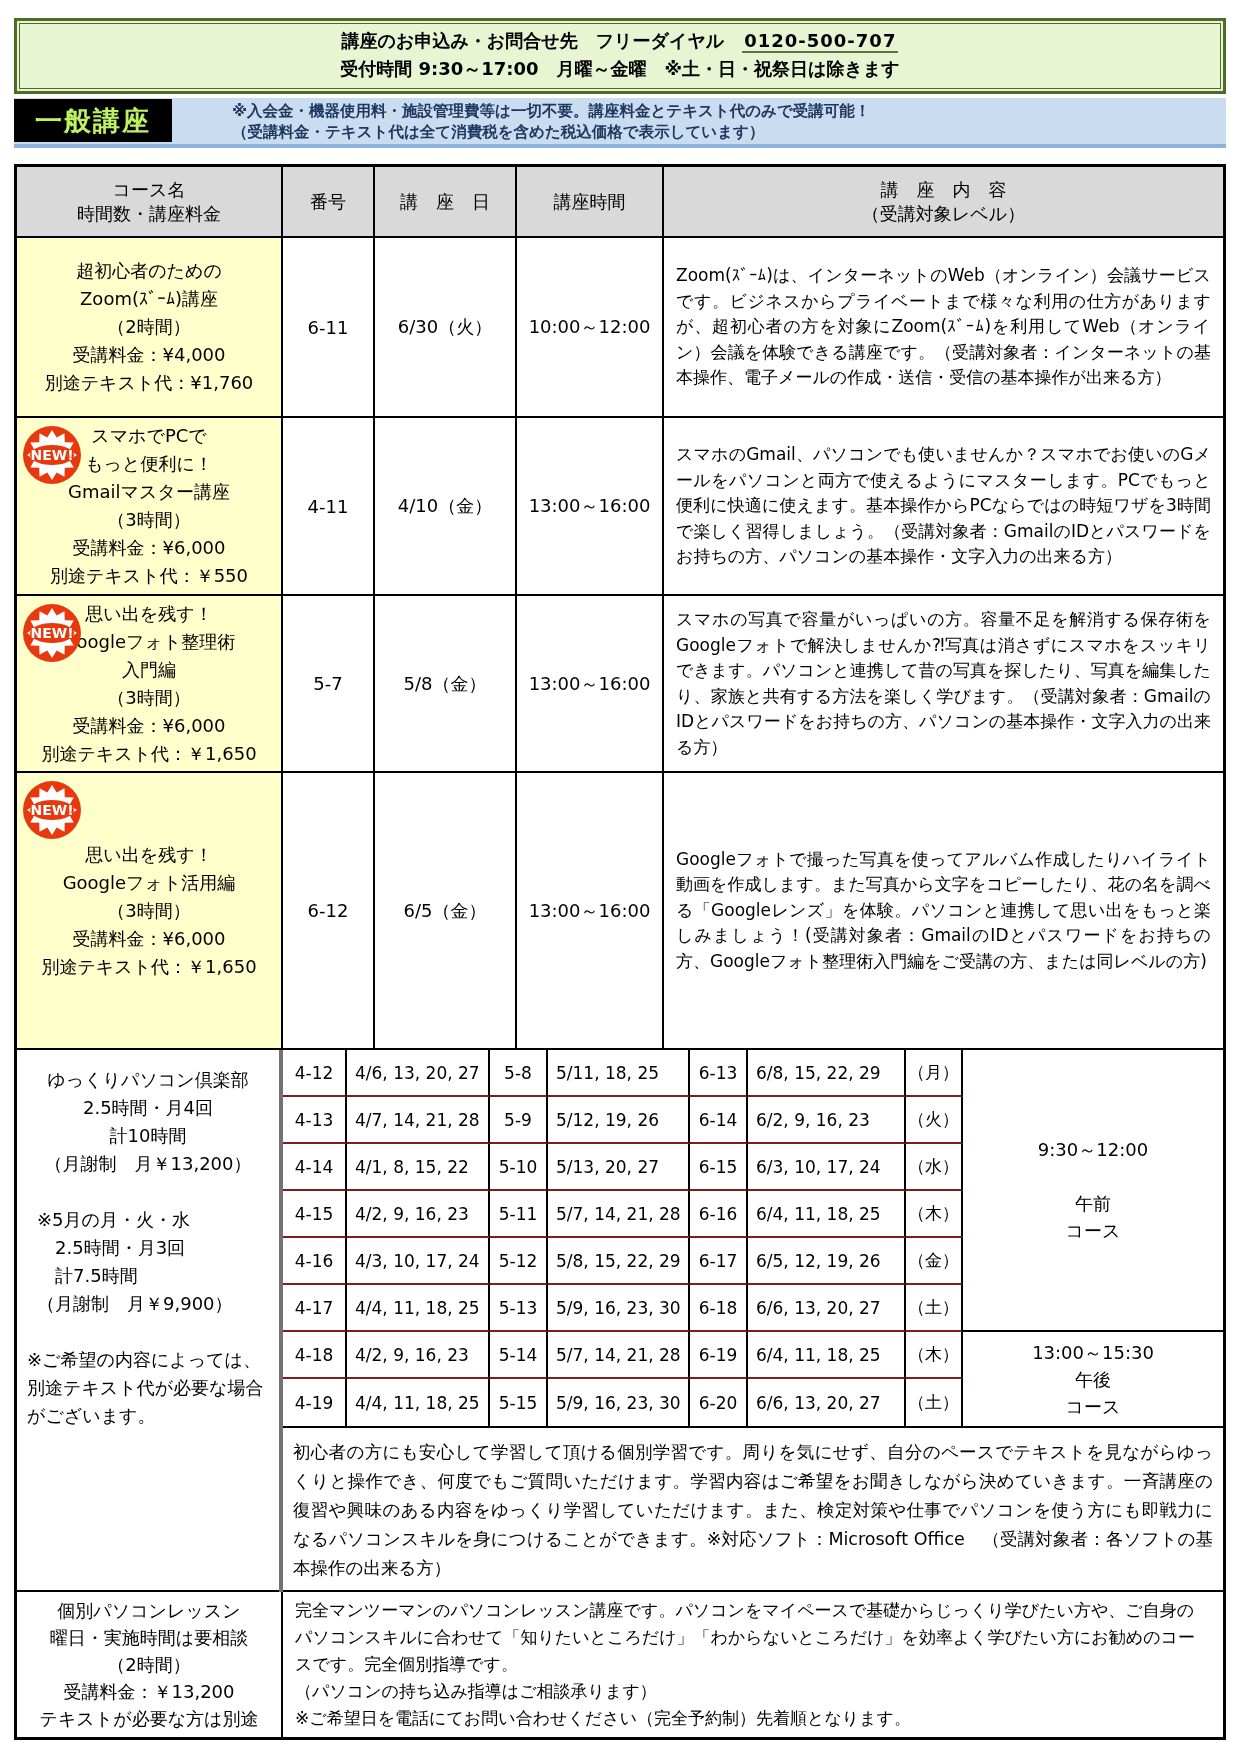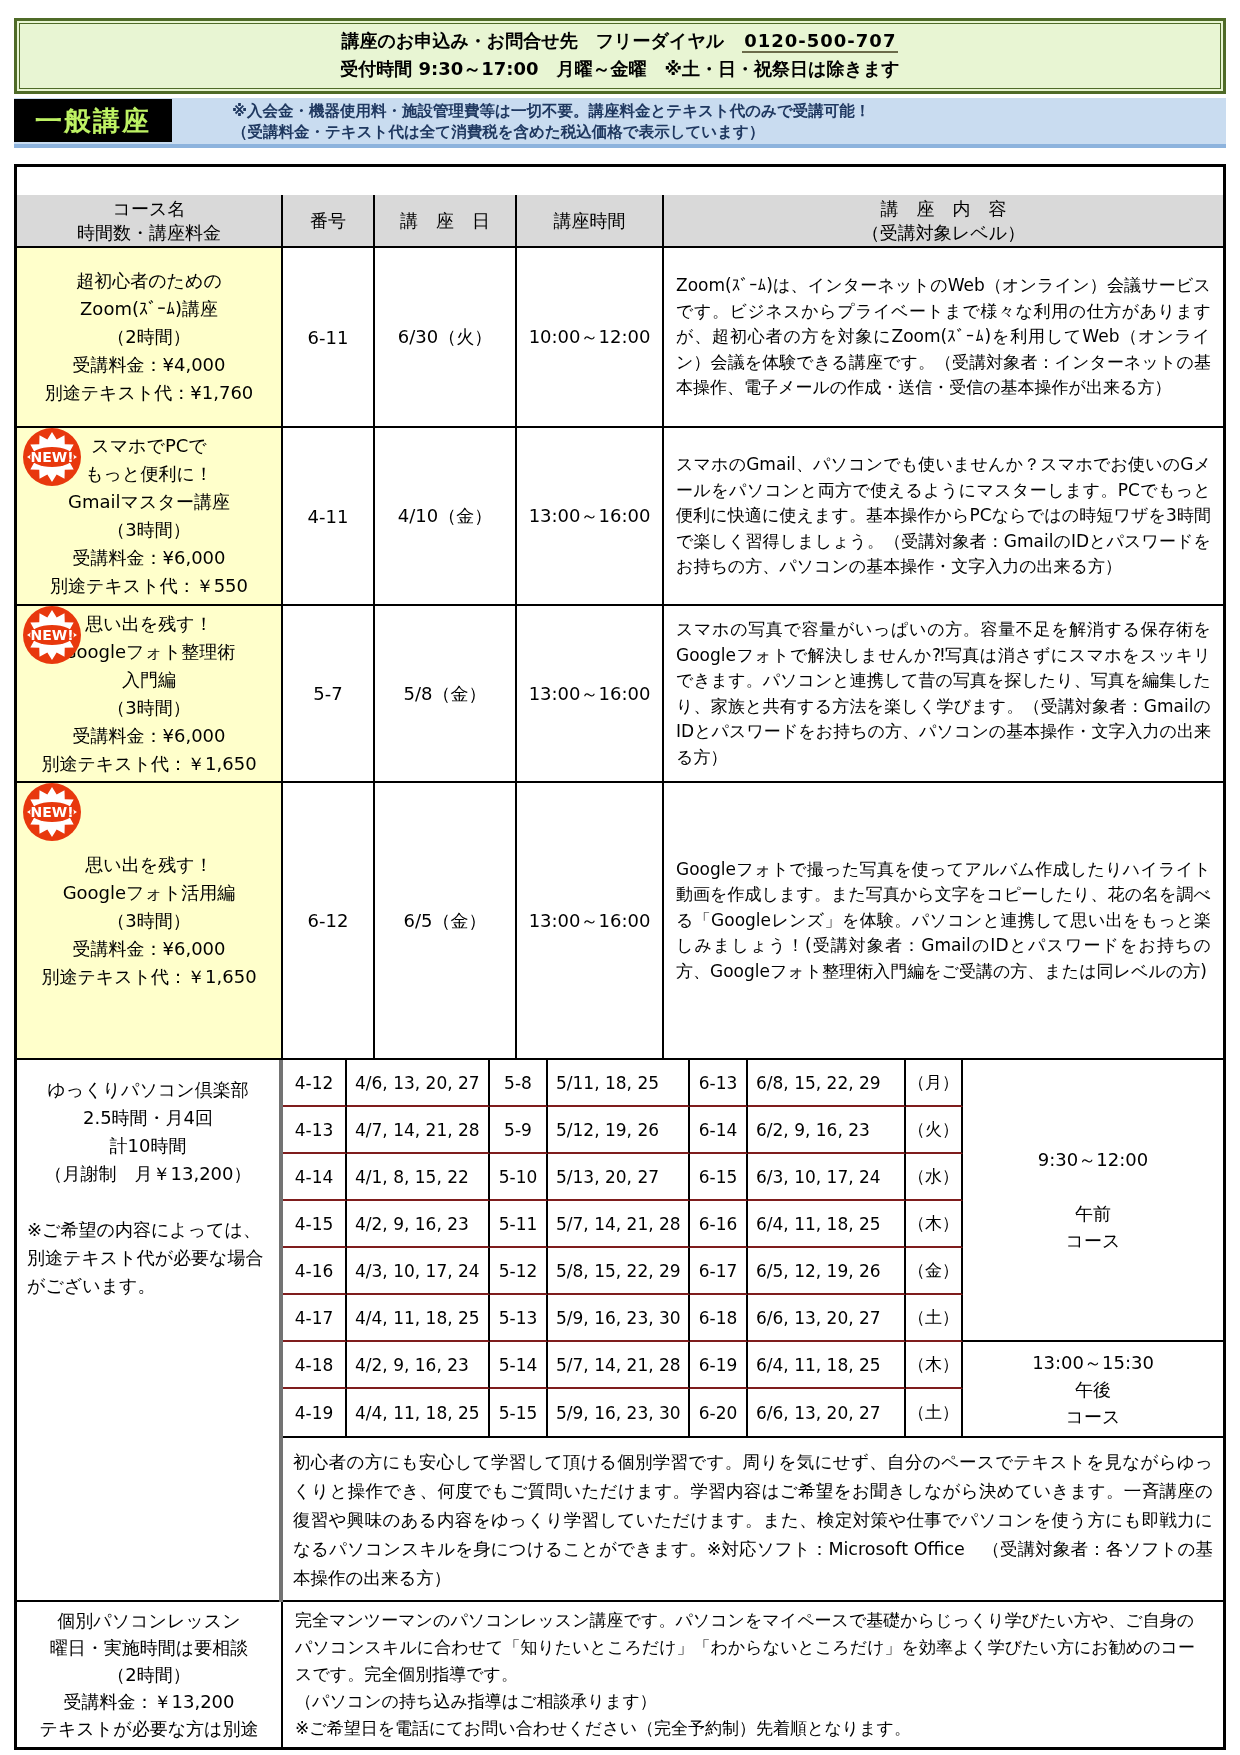--- a/index.html
+++ b/index.html
@@ -27,36 +27,36 @@
   }
   .title-box {
     background:#000; color:#bef264; font-weight:bold; font-size:27px; letter-spacing:2px;
     width:158px; height:43px; margin-top:1px; display:flex; align-items:center; justify-content:center;
   }
   .header-note { margin-left:60px; padding-top:3px; font-weight:bold; color:#1f3860; font-size:15.5px; line-height:21px; }
 
   
   .table { position:absolute; left:14px; top:164px; width:1212px; border:3px solid #000; background:#fff; }
   .row { display:grid; grid-template-columns:266px 92px 142px 147px 1fr; }
-  .hr  { height:53px;margin-top:28px; }
+  .hr  { height:71px; }
   .r1 { height:180px; } .r2 { height:178px; } .r3 { height:177px; } .r4 { height:277px; }
   .hc {
     background:#d9d9d9; border-right:2px solid #000; border-bottom:2px solid #000;
     display:flex; flex-direction:column; align-items:center; justify-content:center;
     font-size:18px; line-height:24px; text-align:center;
   }
   .cc { border-right:2px solid #000; border-bottom:2px solid #000; display:flex; align-items:center; justify-content:center; font-size:18px; }
   .no-r { border-right:none !important; }
   .name-cell { background:#ffffcb; position:relative; }
   .name-text { width:100%; text-align:center; white-space:pre-line; line-height:28px; font-size:18px; }
   .desc-cell { padding:6px 12px; }
   .desc-text { width:100%; font-size:17px; line-height:25.5px; text-align:justify; }
 
   
-  .new-badge { position:absolute; left:6px; top:0; width:58px; height:58px; }
+  .new-badge { position:absolute; left:6px; top:8px; width:58px; height:58px; }
   .nb-circle { width:58px; height:58px; background:#e8380d; border-radius:50%; position:relative; }
   .nb-star {
     position:absolute; inset:4px; background:#fff;
     clip-path:polygon(100% 50%,84.8% 59.3%,93.3% 75%,75.5% 75.5%,75% 93.3%,59.3% 84.8%,50% 100%,40.7% 84.8%,25% 93.3%,24.5% 75.5%,6.7% 75%,15.2% 59.3%,0% 50%,15.2% 40.7%,6.7% 25%,24.5% 24.5%,25% 6.7%,40.7% 15.2%,50% 0%,59.3% 15.2%,75% 6.7%,75.5% 24.5%,93.3% 25%,84.8% 40.7%);
   }
   .nb-band { position:absolute; left:7px; right:7px; top:19px; bottom:19px; background:#e8380d; border-radius:50%; }
   .nb-text { position:absolute; inset:0; display:flex; align-items:center; justify-content:center; color:#fff; font-weight:bold; font-size:14px; }
 
   
   .club-section { display:grid; grid-template-columns:266px 1fr; height:542px; border-bottom:2px solid #000; }
@@ -204,20 +204,24 @@
         <div class="desc-text">Googleフォトで撮った写真を使ってアルバム作成したりハイライト動画を作成します。また写真から文字をコピーしたり、花の名を調べる「Googleレンズ」を体験。パソコンと連携して思い出をもっと楽しみましょう！(受講対象者：GmailのIDとパスワードをお持ちの方、Googleフォト整理術入門編をご受講の方、または同レベルの方)</div>
       </div>
     </div>
 
     <div class="club-section">
       <div class="club-left">
         <div class="club-title">ゆっくりパソコン倶楽部
 2.5時間・月4回
 計10時間
 （月謝制　月￥13,200）</div>
+        <div class="club-n1">※5月の月・火・水
+　2.5時間・月3回
+　計7.5時間
+（月謝制　月￥9,900）</div>
         <div class="club-n2">※ご希望の内容によっては、別途テキスト代が必要な場合がございます。</div>
       </div>
       <div class="club-right">
         <div class="club-top">
           <div class="cgrid">
             <div class="gc num">4-12</div>
             <div class="gc dates">4/6, 13, 20, 27</div>
             <div class="gc num">5-8</div>
             <div class="gc dates">5/11, 18, 25</div>
             <div class="gc num">6-13</div>

